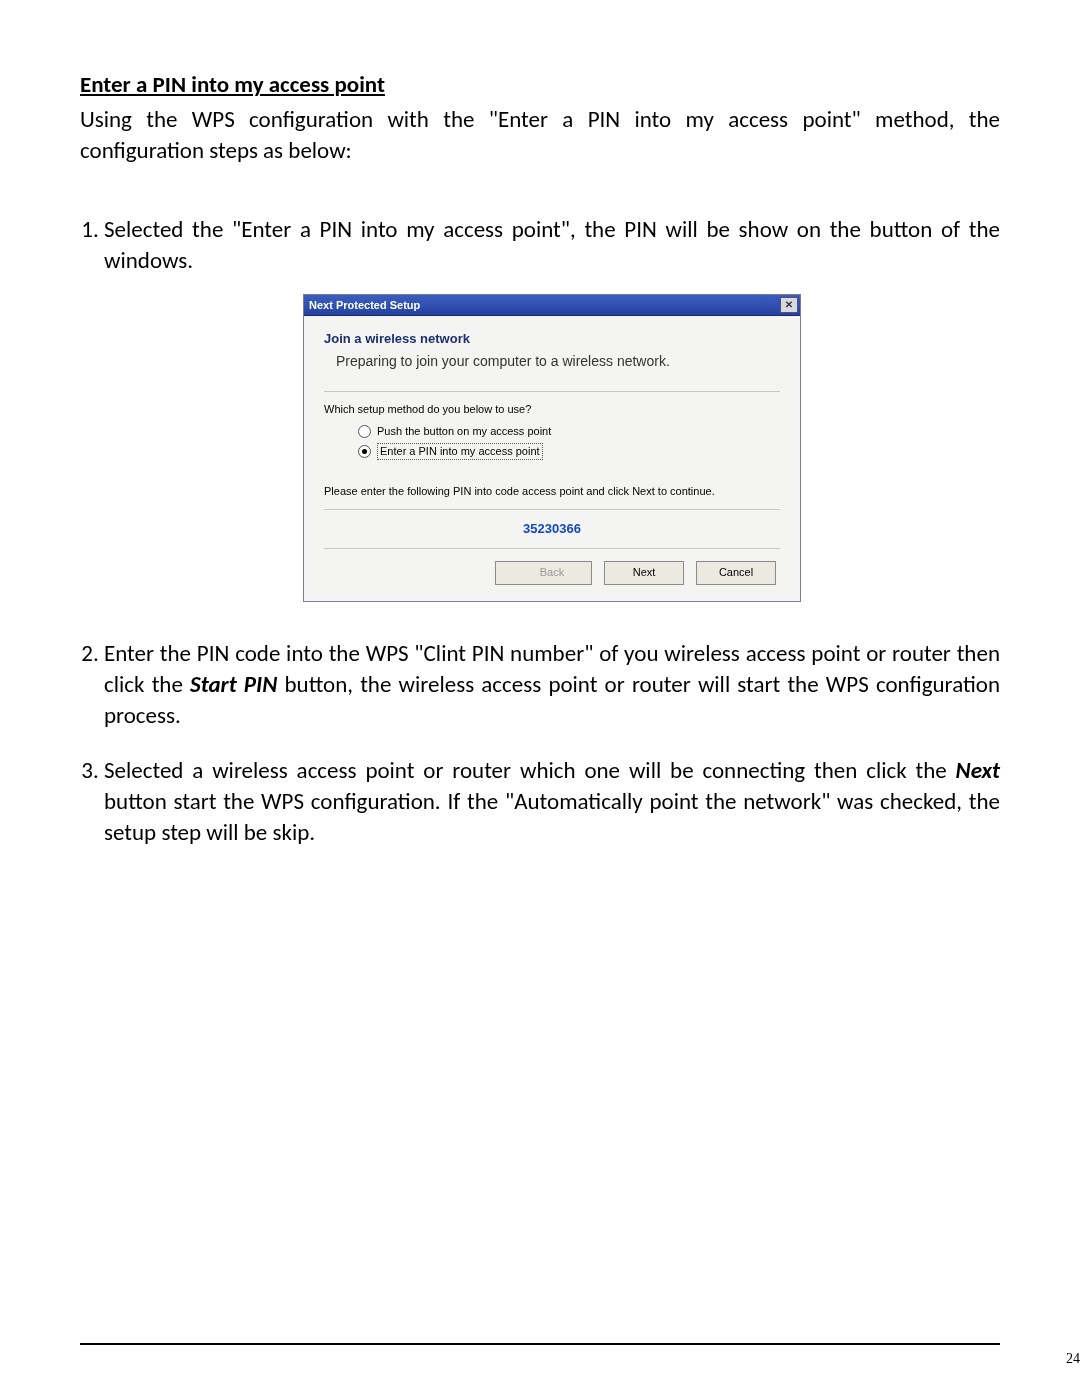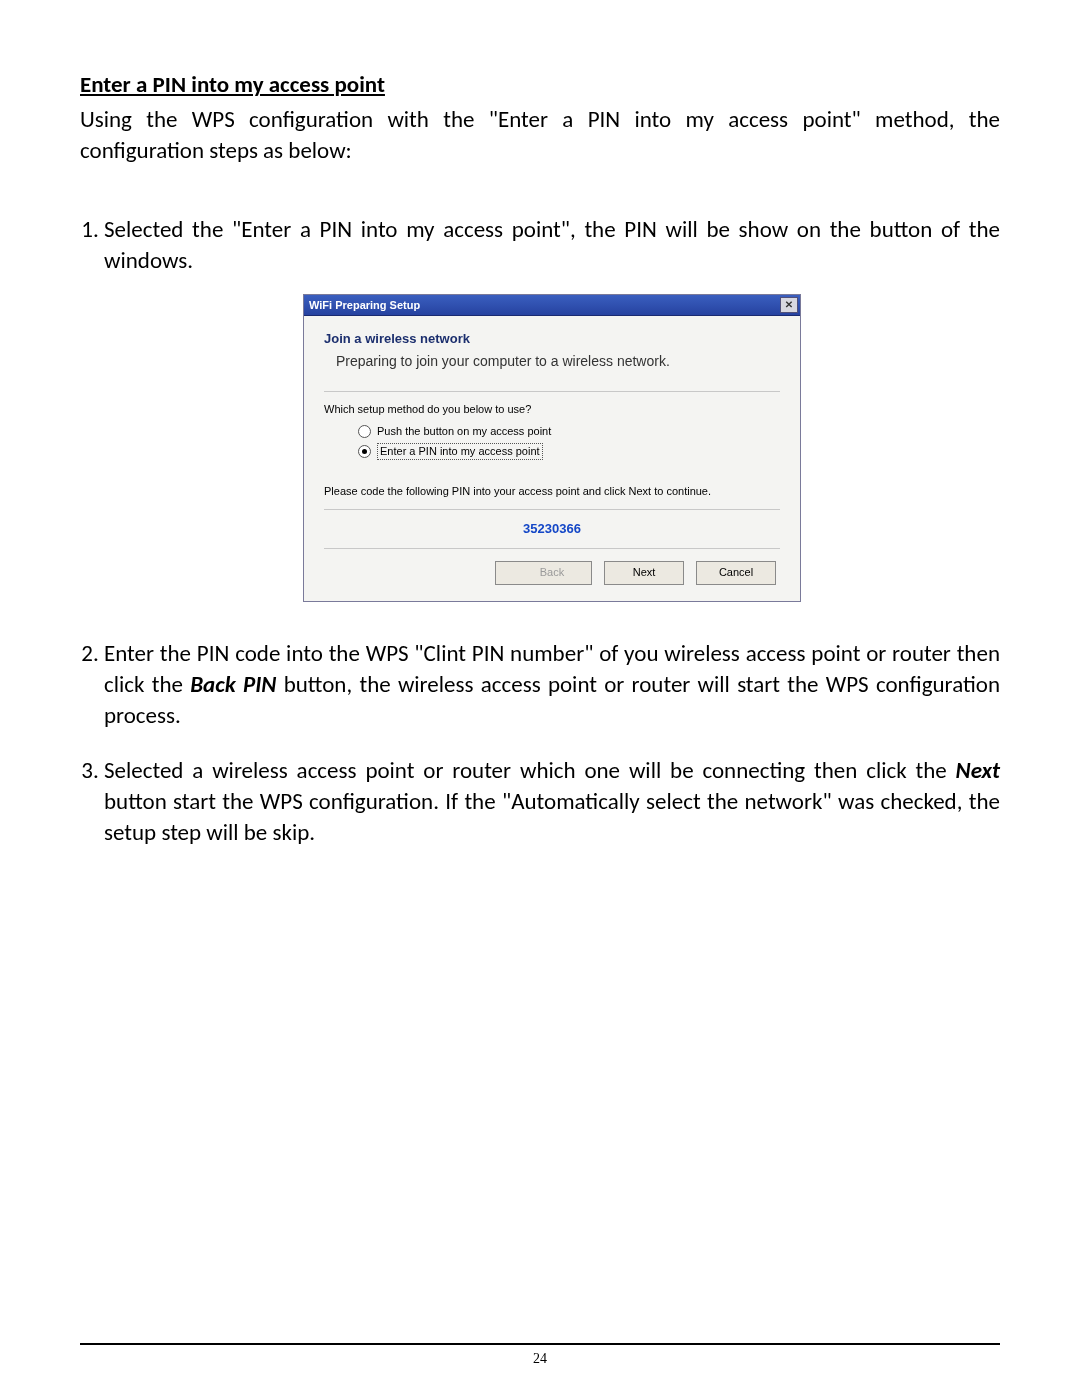--- a/index.html
+++ b/index.html
@@ -182,79 +182,79 @@
     position: absolute;
     left: 80px;
     right: 80px;
     bottom: 52px;
     border-top: 2px solid #000;
   }
   .page-num {
     position: absolute;
     left: 0; right: 0;
     bottom: 30px;
-    text-align: center;
+    text-align: right;
     font-size: 14px;
     font-family: "Times New Roman", Times, serif;
   }
 </style>
 </head>
 <body>
 
 <div class="page">
 
   <div class="sect-title">Enter a PIN into my access point</div>
 
   <div class="body-text">Using the WPS configuration with the "Enter a PIN into my access point" method, the configuration steps as below:</div>
 
   <ol class="ol">
     <li>
       <span>Selected the "Enter a PIN into my access point", the PIN will be show on the button of the windows.</span>
 
       <div class="dialog-wrap">
         <div class="dialog">
           <div class="titlebar">
-            <span class="title">WiFi Preparing Setup</span>
+            <span class="title">Next Protected Setup</span>
             <span class="close-btn">✕</span>
           </div>
           <div class="dlg-body">
             <div class="join-hd">Join a wireless network</div>
             <div class="join-sub">Preparing to join your computer to a wireless network.</div>
             <hr class="hr">
             <div class="qline">Which setup method do you below to use?</div>
 
             <div class="radio-row">
               <span class="radio"></span>
               <span>Push the button on my access point</span>
             </div>
             <div class="radio-row">
               <span class="radio sel"></span>
               <span class="focus-label">Enter a PIN into my access point</span>
             </div>
 
-            <div class="pin-instruct">Please code the following PIN into your access point and click Next to continue.</div>
+            <div class="pin-instruct">Please enter the following PIN into code access point and click Next to continue.</div>
             <hr class="hr">
             <div class="pin-value">35230366</div>
 
             <hr class="hr">
 
             <div class="btn-row">
               <div class="btn disabled">Back</div>
               <div class="btn">Next</div>
               <div class="btn">Cancel</div>
             </div>
           </div>
         </div>
       </div>
     </li>
 
     <li>
-      <span>Enter the PIN code into the WPS "Clint PIN number" of you wireless access point or router then click the </span><span class="bold-it">Back PIN</span><span> button, the wireless access point or router will start the WPS configuration process.</span>
+      <span>Enter the PIN code into the WPS "Clint PIN number" of you wireless access point or router then click the </span><span class="bold-it">Start PIN</span><span> button, the wireless access point or router will start the WPS configuration process.</span>
     </li>
 
     <li>
-      <span>Selected a wireless access point or router which one will be connecting then click the </span><span class="bold-it">Next</span><span> button start the WPS configuration. If the "Automatically select the network" was checked, the setup step will be skip.</span>
+      <span>Selected a wireless access point or router which one will be connecting then click the </span><span class="bold-it">Next</span><span> button start the WPS configuration. If the "Automatically point the network" was checked, the setup step will be skip.</span>
     </li>
   </ol>
 
   <div class="footer-rule"></div>
   <div class="page-num">24</div>
 </div>
 
 </body></html>

